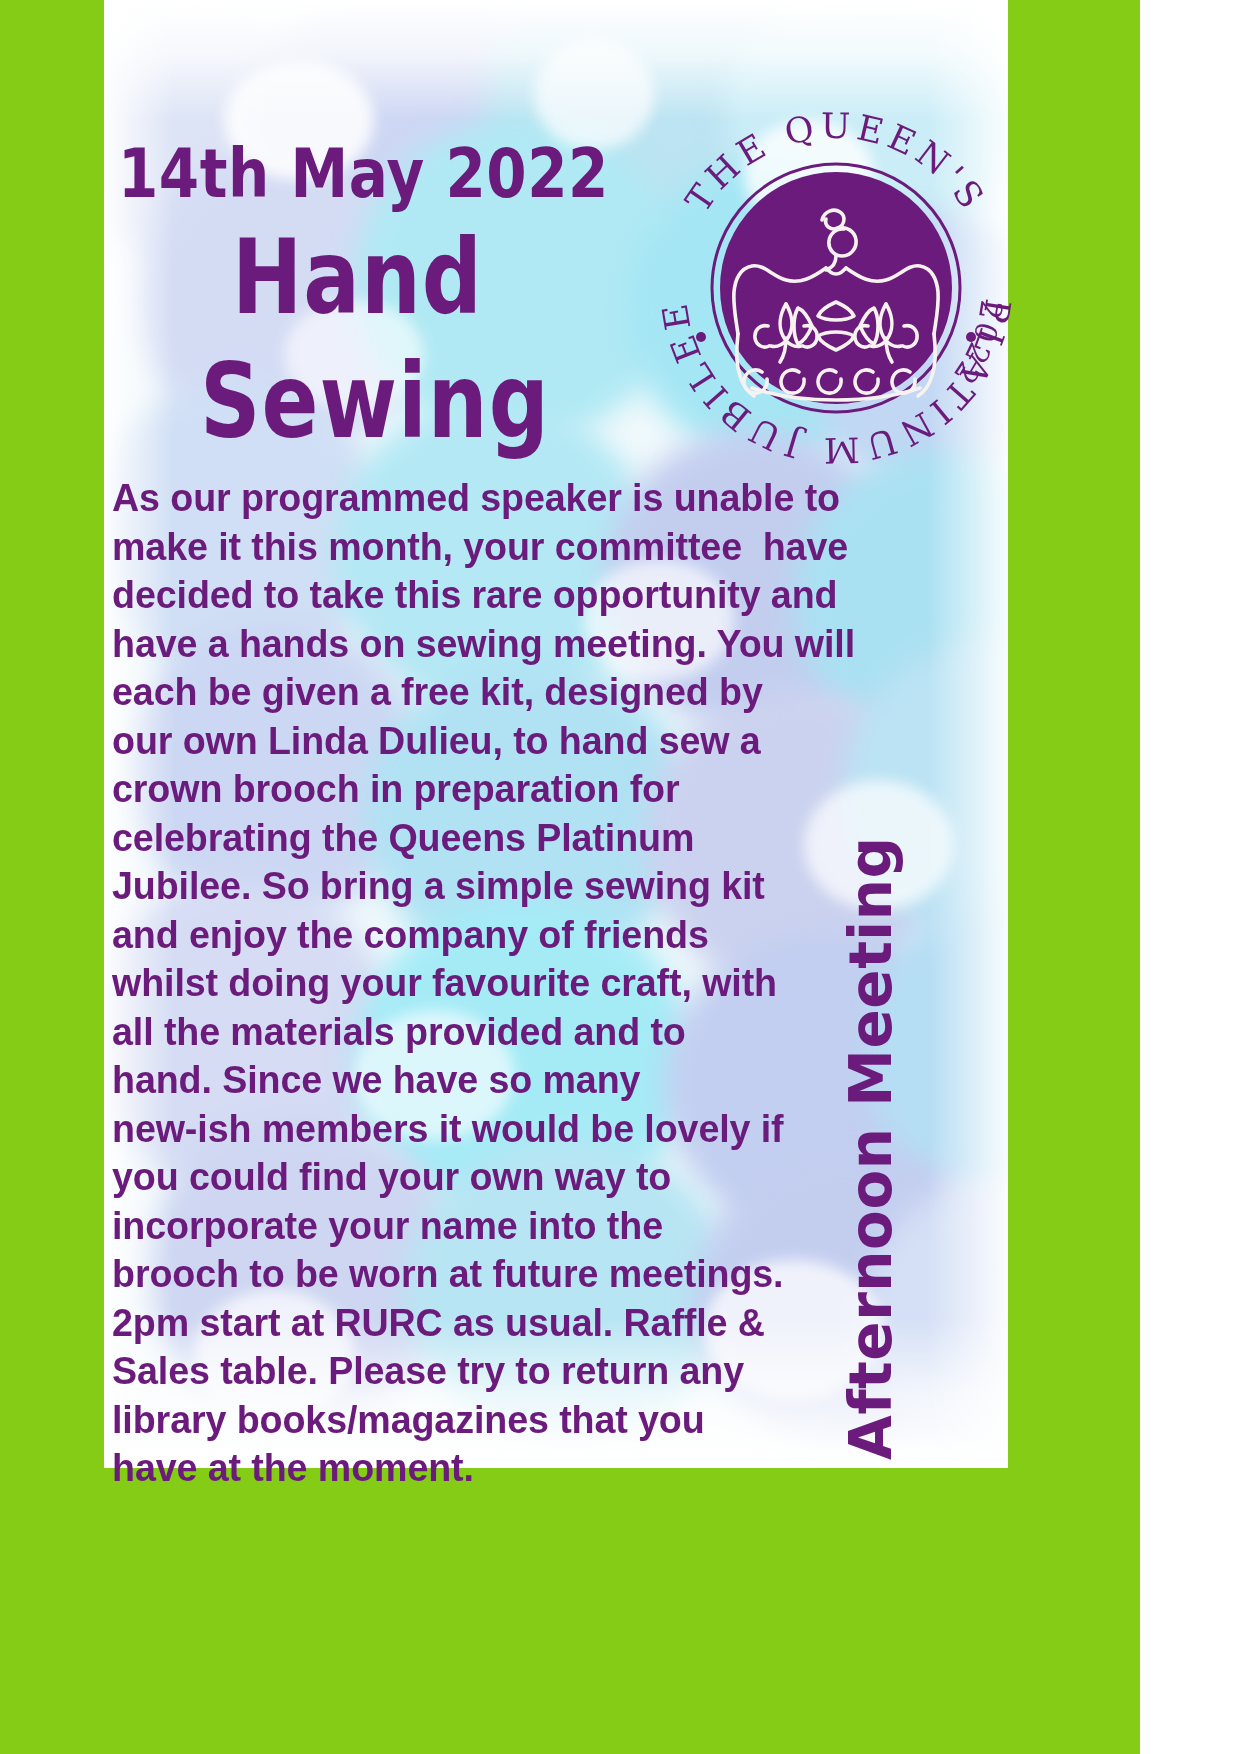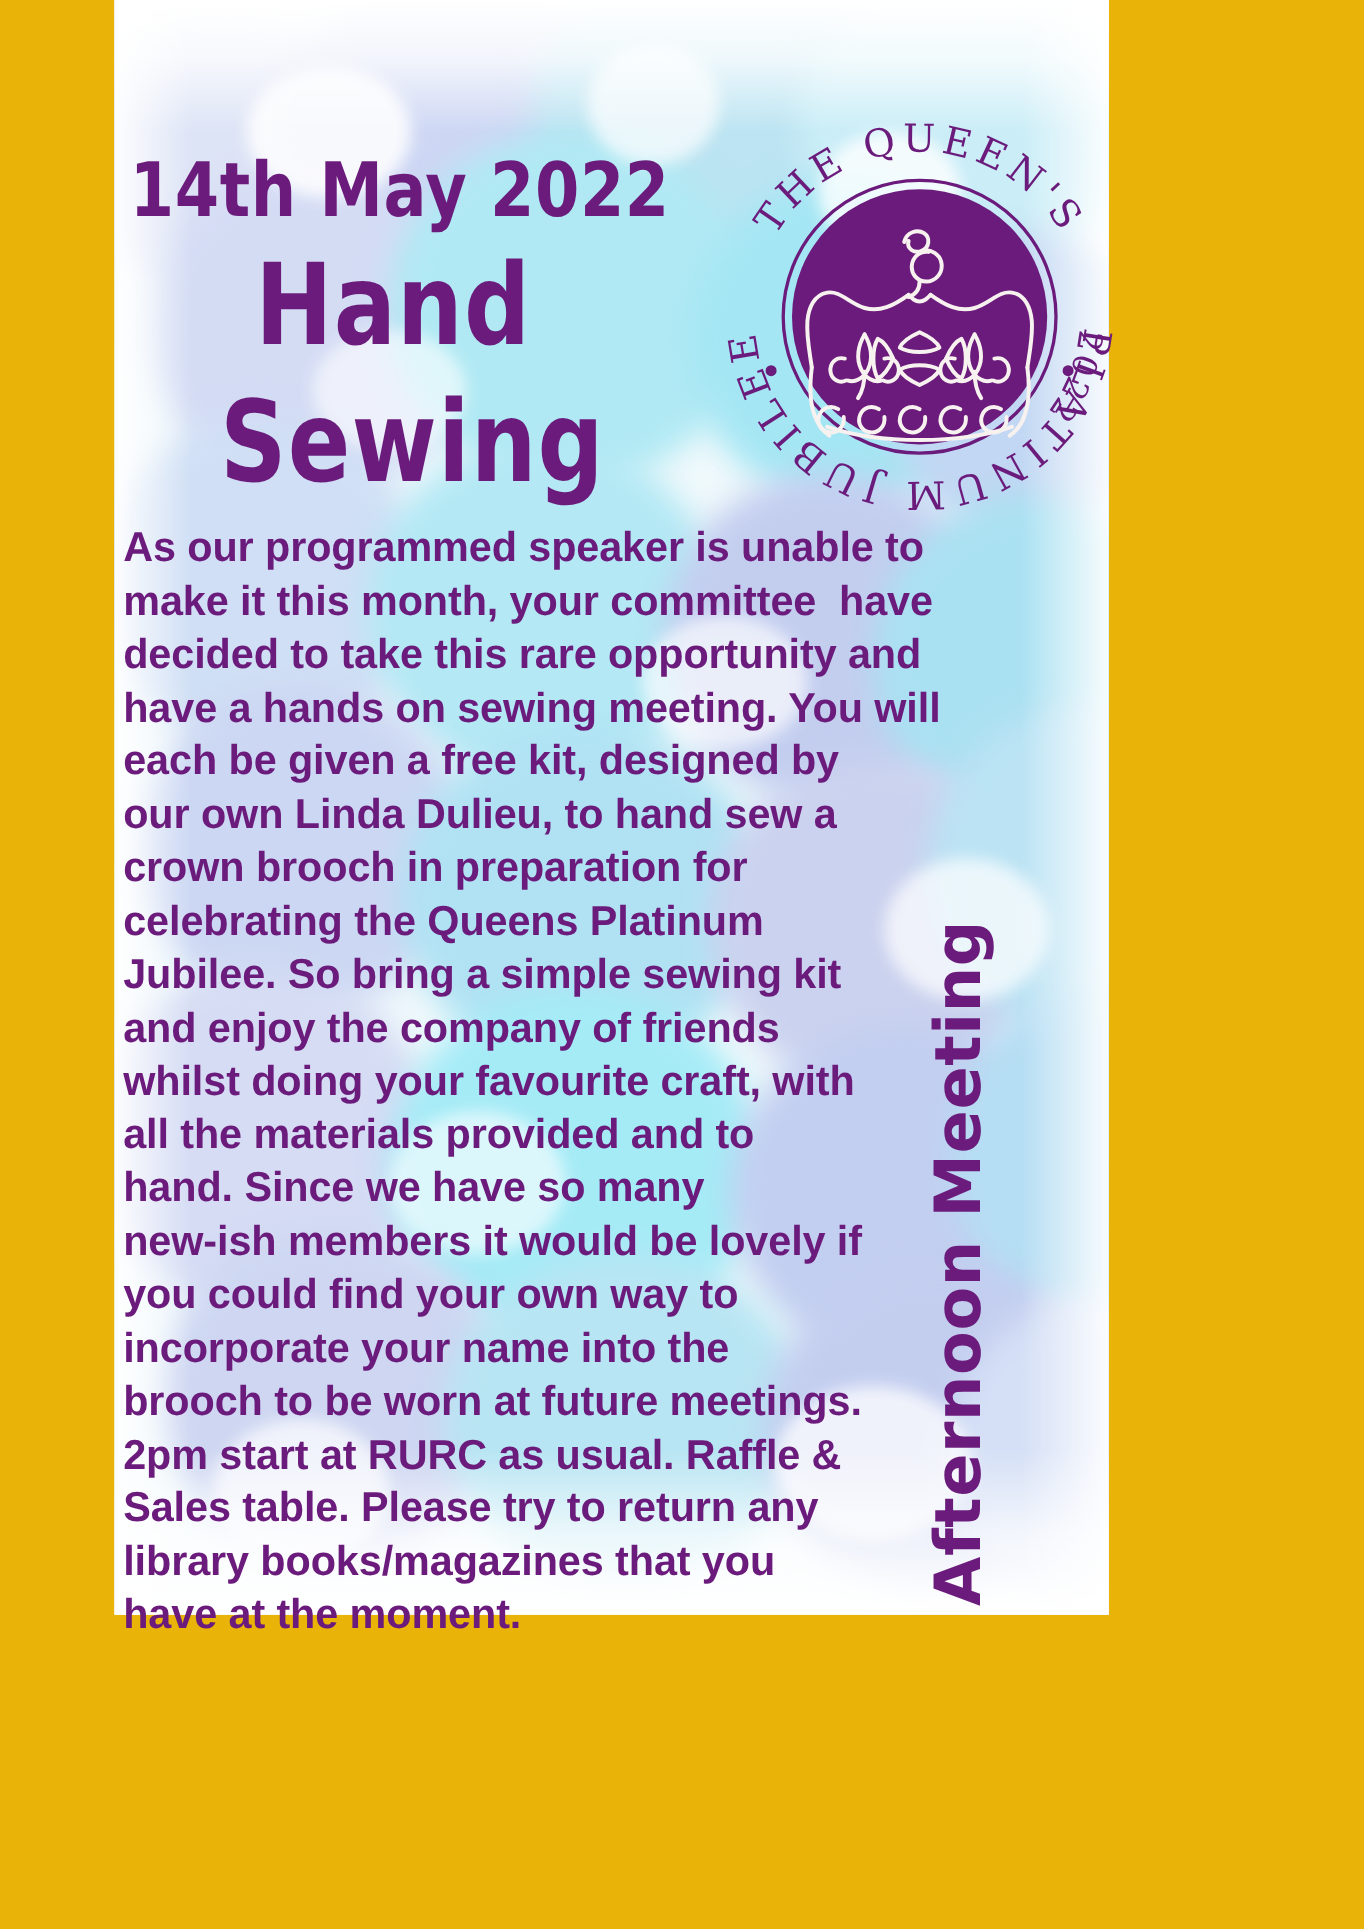--- a/index.html
+++ b/index.html
@@ -7,23 +7,23 @@
     margin: 0;
     padding: 0;
     background: #ffffff;
   }
   body {
     font-family: "Liberation Sans", sans-serif;
   }
 
   #poster {
     position: relative;
-    width: 1240px;
+    width: 1140px;
     height: 1754px;
-    background: #eab308;
+    background: #84cc16;
     overflow: hidden;
   }
 
   
   #photo {
     position: absolute;
     left: 104px;
     top: 0px;
     width: 904px;
     height: 1468px;

